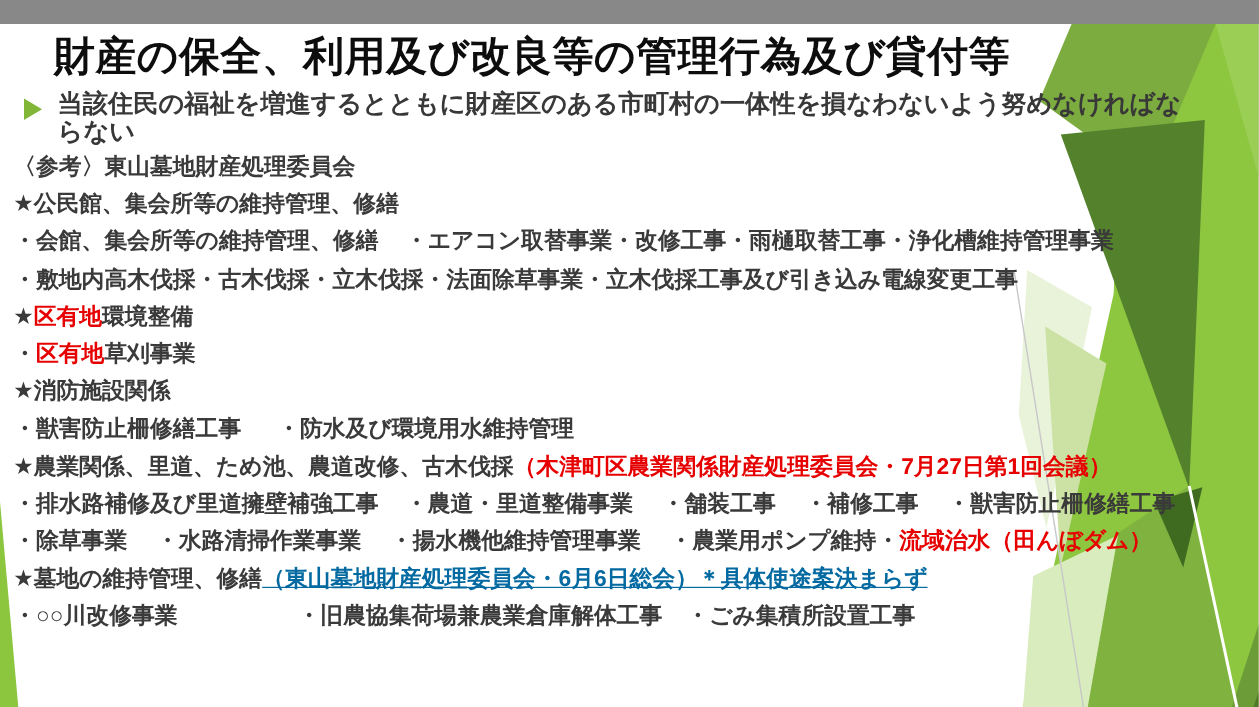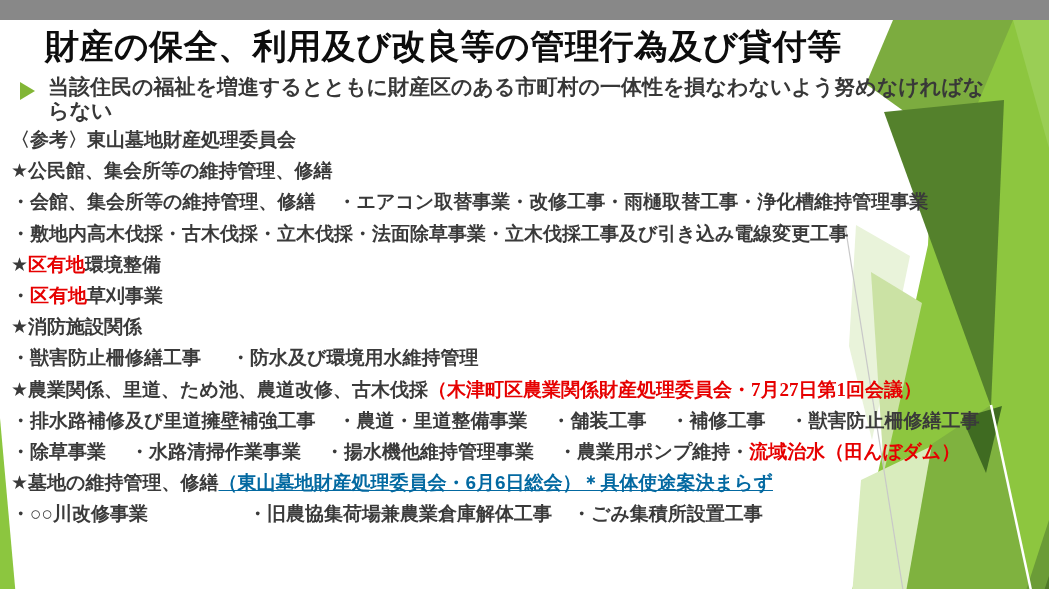--- a/index.html
+++ b/index.html
@@ -65,20 +65,20 @@
 
   <div class="body" id="body-lines">
       <div class="line"><span>〈参考〉東山墓地財産処理委員会</span></div>
       <div class="line"><span>★公民館、集会所等の維持管理、修繕</span></div>
       <div class="line"><span>・会館、集会所等の維持管理、修繕</span><span class="gap" style="width: 22px;"></span><span>・エアコン取替事業・改修工事・雨樋取替工事・浄化槽維持管理事業</span></div>
       <div class="line"><span>・敷地内高木伐採・古木伐採・立木伐採・法面除草事業・立木伐採工事及び引き込み電線変更工事</span></div>
       <div class="line"><span>★</span><span style="color: rgb(230, 0, 0);">区有地</span><span>環境整備</span></div>
       <div class="line"><span>・</span><span style="color: rgb(230, 0, 0);">区有地</span><span>草刈事業</span></div>
       <div class="line"><span>★消防施設関係</span></div>
       <div class="line"><span>・獣害防止柵修繕工事</span><span class="gap" style="width: 30px;"></span><span>・防水及び環境用水維持管理</span></div>
-      <div class="line"><span>★農業関係、里道、ため池、農道改修、古木伐採</span><span style="color: rgb(230, 0, 0); font-family: Liberation Serif, serif;">（木津町区農業関係財産処理委員会・7月27日第1回会議）</span></div>
+      <div class="line"><span>★農業関係、里道、ため池、農道改修、古木伐採</span><span style="color: rgb(230, 0, 0);">（木津町区農業関係財産処理委員会・7月27日第1回会議）</span></div>
       <div class="line"><span>・排水路補修及び里道擁壁補強工事</span><span class="gap" style="width: 22px;"></span><span>・農道・里道整備事業</span><span class="gap" style="width: 24px;"></span><span>・舗装工事</span><span class="gap" style="width: 24px;"></span><span>・補修工事</span><span class="gap" style="width: 24px;"></span><span>・獣害防止柵修繕工事</span></div>
       <div class="line"><span>・除草事業</span><span class="gap" style="width: 24px;"></span><span>・水路清掃作業事業</span><span class="gap" style="width: 24px;"></span><span>・揚水機他維持管理事業</span><span class="gap" style="width: 24px;"></span><span>・農業用ポンプ維持・</span><span style="color: rgb(230, 0, 0); text-align: center;">流域治水（田んぼダム）</span></div>
       <div class="line"><span>★墓地の維持管理、修繕</span><span style="color: #0369a1; text-decoration: underline;">（東山墓地財産処理委員会・6月6日総会）＊具体使途案決まらず</span></div>
       <div class="line"><span>・○○川改修事業</span><span class="gap" style="width: 100px;"></span><span>・旧農協集荷場兼農業倉庫解体工事</span><span class="gap" style="width: 20px;"></span><span>・ごみ集積所設置工事</span></div>
     </div>
 
 </div>
 
 </body></html>

